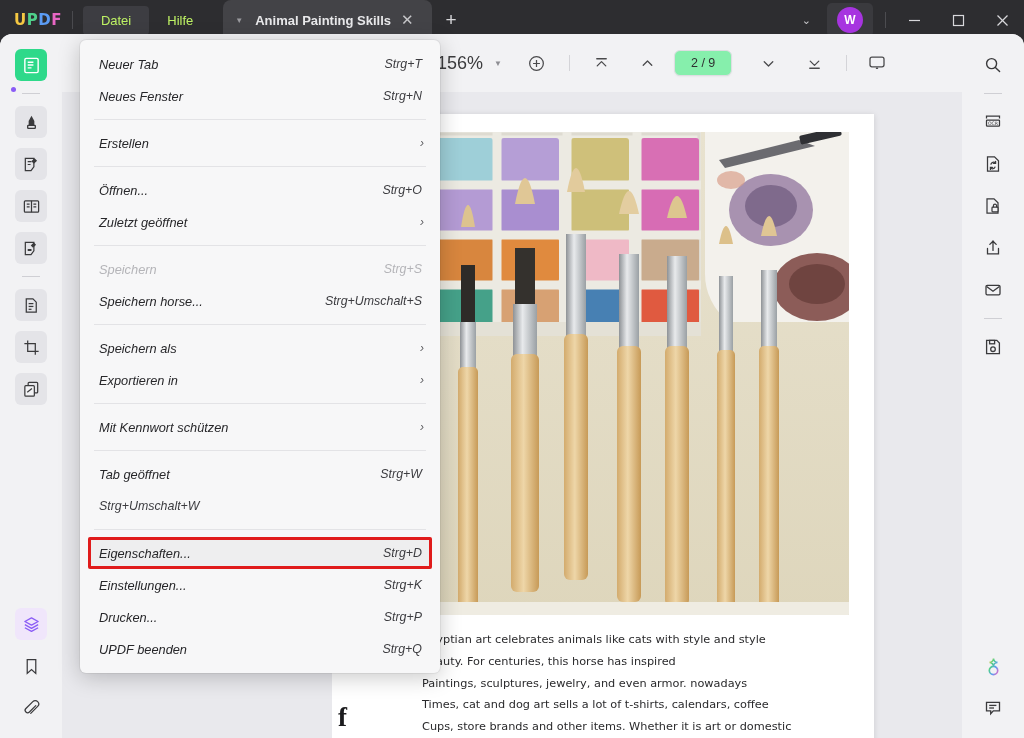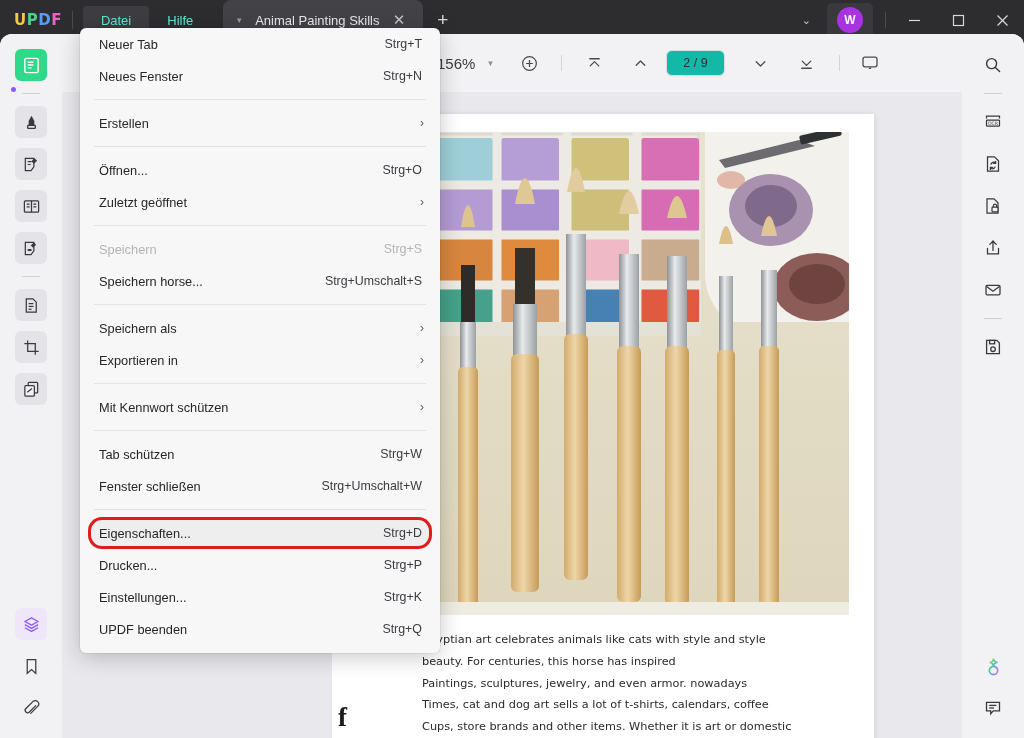--- a/index.html
+++ b/index.html
@@ -18,31 +18,31 @@
   }
   .logo {
     margin-left:14px; font-size:15px; font-weight:bold; letter-spacing:.5px;
     font-family:"DejaVu Sans", sans-serif;
   }
   .logo span { display:inline-block; }
   .logo .l1{color:#f5c842;} .logo .l2{color:#4fd08a;}
   .logo .l3{color:#5b9cf5;} .logo .l4{color:#e866c4;}
   .tb-div { width:1px; height:18px; background:#4a4a4e; margin:0 10px; }
   .menu-btn {
-    color:#5eead4; font-size:13px; padding:7px 18px; border-radius:4px;
+    color:#bef264; font-size:13px; padding:7px 18px; border-radius:4px;
     cursor:default;
   }
   .menu-btn.active { background:#3d3d42; }
   .tab {
     display:flex; align-items:center; height:40px; margin-left:12px;
     background:#434347; border-radius:8px 8px 0 0; padding:0 8px 0 6px;
     min-width:200px;
   }
   .tab-caret { color:#9a9a9e; font-size:8px; padding:0 12px 0 6px; }
-  .tab-title { color:#e8e8ea; font-size:13px; flex:1; white-space:nowrap; }
+  .tab-title { color:#e8e8ea; font-size:13px; flex:1; white-space:nowrap;font-weight:bold; }
   .tab-close { color:#c6c6c9; font-size:15px; padding:0 10px; }
   .tab-new { color:#d6d6d9; font-size:19px; padding:0 14px; font-weight:300; }
   .tb-right {
     margin-left:auto; display:flex; align-items:center; height:40px;
   }
   .chev-down { color:#c9c9cc; font-size:11px; padding:0 16px; }
   .avatar {
     width:26px; height:26px; border-radius:50%;
     background:#a734e0; color:#fff; font-size:12px; font-weight:bold;
     display:flex; align-items:center; justify-content:center;
@@ -86,29 +86,29 @@
   .dotmark {
     position:absolute; left:11px; top:53px; width:5px; height:5px;
     border-radius:50%; background:#8b5cf6;
   }
 
   
   .toolbar {
     position:absolute; top:0; left:62px; width:900px; height:58px;
     display:flex; align-items:center; background:#f2f2f4;
   }
-  .zoomval { font-size:15px; color:#3b3b3d; margin-left:375px; }
+  .zoomval { font-size:18px; color:#3b3b3d; margin-left:375px; }
   .mini-caret { color:#8e8e93; font-size:8px; margin-left:11px; }
   .tb-icon {
     width:30px; height:30px; display:flex; align-items:center;
     justify-content:center; color:#4a4a4c; margin:0 3px;
   }
   .sep-v { width:1px; height:16px; background:#d4d4d8; margin:0 8px; }
   .pagebox {
-    background:#14b8a6; border:1px solid #dedee2; border-radius:6px;
+    background:#86efac; border:1px solid #dedee2; border-radius:6px;
     padding:5px 16px; font-size:12.5px; color:#2f2f31; margin:0 8px;
     box-shadow:0 1px 2px rgba(0,0,0,.04);
   }
 
   
   .canvas {
     position:absolute; top:58px; left:62px; width:900px; height:646px;
     background:#e9e9ed; overflow:hidden;
   }
   .page {
@@ -123,38 +123,38 @@
     color:#2a2a2c; font-family:"DejaVu Sans", sans-serif;
   }
   .doc-text div { white-space:nowrap; }
   .doc-bigf {
     position:absolute; left:16px; top:640px; font-size:27px;
     font-weight:bold; color:#1c1c1e; font-family:"Liberation Serif",serif;
   }
 
   
   .dropdown {
-    position:absolute; left:80px; top:28px; width:360px;
+    position:absolute; left:80px; top:40px; width:360px;
     background:#f7f7f8; border-radius:6px;
     box-shadow:0 4px 22px rgba(0,0,0,.22), 0 0 0 1px rgba(0,0,0,.05);
-    padding:0 0 8px 0; z-index:40;
+    padding:8px 0 8px 0; z-index:40;font-style:italic;
   }
   .mi {
     position:relative; display:flex; align-items:center;
     height:32px; padding:0 18px 0 19px; font-size:12.8px; color:#27272a;
   }
   .mi .lbl { flex:1; }
   .mi .sc { color:#3c3c40; font-size:12.4px; }
   .mi.dis .lbl, .mi.dis .sc { color:#b4b4b8; }
   .mi .arrow { color:#5a5a5e; font-size:12px; margin-right:-2px; }
   .mi-sep { height:1px; background:#e3e3e6; margin:7px 14px; }
   .mi.hl {
     background:#eeeeef;
     box-shadow:inset 0 0 0 3px #e01b1b;
-    margin:0 8px; border-radius:14px; padding-left:11px; padding-right:10px;
+    margin:0 8px; border-radius:2px; padding-left:11px; padding-right:10px;
   }
 </style>
 </head>
 <body>
 
 <div id="app">
 
   <div class="titlebar">
     <div class="logo">
       <span class="l1">U</span><span class="l2">P</span><span class="l3">D</span><span class="l4">F</span>
@@ -611,40 +611,39 @@
     </div>
     <div class="mi-sep"></div>
 
     <div class="mi">
       <span class="lbl">Mit Kennwort schützen</span>
       <span class="arrow">›</span>
     </div>
     <div class="mi-sep"></div>
 
     <div class="mi">
-      <span class="lbl">Tab schützen</span>
+      <span class="lbl">Tab geöffnet</span>
       <span class="sc">Strg+W</span>
     </div>
     <div class="mi">
-      <span class="lbl">Fenster schließen</span>
       <span class="sc">Strg+Umschalt+W</span>
     </div>
     <div class="mi-sep"></div>
 
     <div class="mi hl">
       <span class="lbl">Eigenschaften...</span>
       <span class="sc">Strg+D</span>
     </div>
     <div class="mi">
+      <span class="lbl">Einstellungen...</span>
+      <span class="sc">Strg+K</span>
+    </div>
+    <div class="mi">
       <span class="lbl">Drucken...</span>
       <span class="sc">Strg+P</span>
     </div>
     <div class="mi">
-      <span class="lbl">Einstellungen...</span>
-      <span class="sc">Strg+K</span>
-    </div>
-    <div class="mi">
       <span class="lbl">UPDF beenden</span>
       <span class="sc">Strg+Q</span>
     </div>
   </div>
 
 </div>
 
 </body></html>

